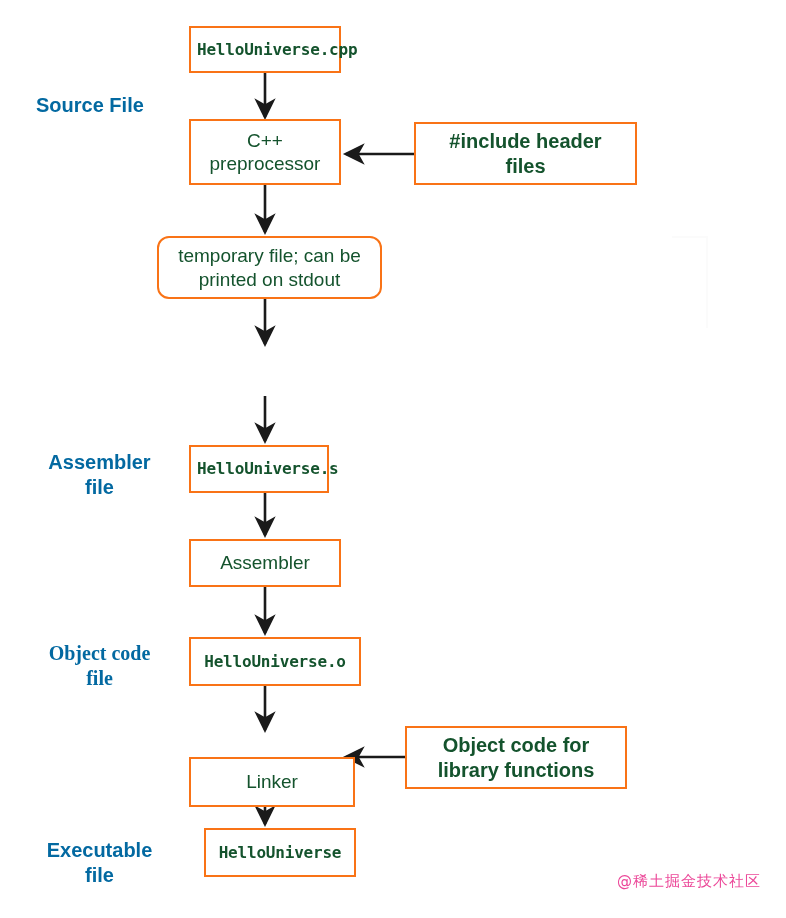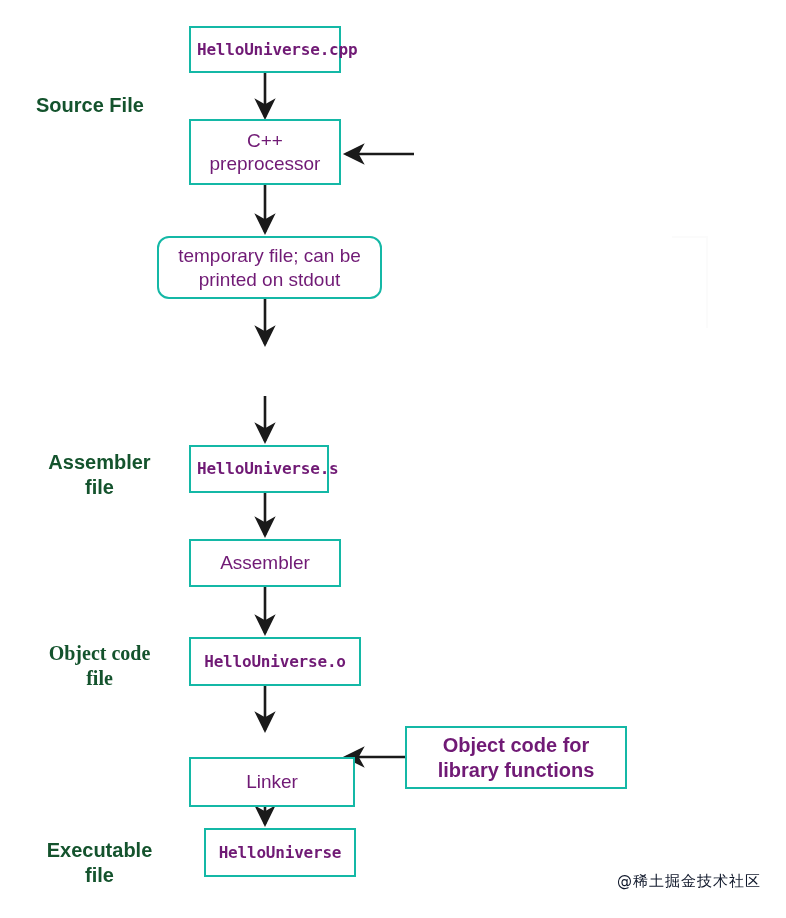--- a/index.html
+++ b/index.html
@@ -13,27 +13,27 @@
   #canvas {
     position: relative;
     width: 786px;
     height: 918px;
     background: #ffffff;
   }
 
   
   .node {
     position: absolute;
-    border: 2px solid #14b8a6;
+    border: 2px solid #f97316;
     background: #ffffff;
     display: flex;
     align-items: center;
     justify-content: center;
     text-align: center;
-    color: #701a75;
+    color: #14532d;
     line-height: 1.22;
   }
   .node .txt { display: block; width: 100%; padding: 0 6px; }
 
   .mono .txt {
     font-family: "DejaVu Sans Mono", "Liberation Mono", monospace;
     font-weight: 700;
     font-size: 16px;
     letter-spacing: -0.2px;
   }
@@ -47,41 +47,41 @@
     font-weight: 700;
     font-size: 20px;
   }
 
   
   .stage-label {
     position: absolute;
     font-family: "Liberation Sans", sans-serif;
     font-weight: 700;
     font-size: 20px;
-    color: #14532d;
+    color: #0369a1;
     line-height: 1.25;
     white-space: pre-line;
   }
   .stage-label.center { text-align: center; }
   .stage-label.left  { text-align: left; }
 
   
   #wires {
     position: absolute;
     left: 0; top: 0;
     width: 786px; height: 918px;
     pointer-events: none;
   }
 
   
   .watermark {
     position: absolute;
     font-family: "DejaVu Sans", sans-serif;
     font-size: 15px;
-    color: #0f172a;
+    color: #ec4899;
     letter-spacing: 1px;
     white-space: nowrap;
   }
   .ghost {
     position: absolute;
     border: 2px solid #fbfbfb;
     border-left: none;
     border-bottom: none;
   }
 </style>
@@ -125,20 +125,24 @@
 
   <div class="node mono" style="left:189px; top:26px; width:152px; height:47px;">
     <span class="txt">HelloUniverse.cpp</span>
   </div>
 
   <div class="node plain" style="left:189px; top:119px; width:152px; height:66px; white-space:pre-line;">
     <span class="txt">C++
 preprocessor</span>
   </div>
 
+  <div class="node strong" style="left:414px; top:122px; width:223px; height:63px; white-space:pre-line;">
+    <span class="txt">#include header
+files</span>
+  </div>
 
   <div class="node plain" style="left:157px; top:236px; width:225px; height:63px; white-space:pre-line;border-radius:12px;">
     <span class="txt">temporary file; can be
 printed on stdout</span>
   </div>
 
 
   <div class="node mono" style="left:189px; top:445px; width:140px; height:48px;">
     <span class="txt">HelloUniverse.s</span>
   </div>

